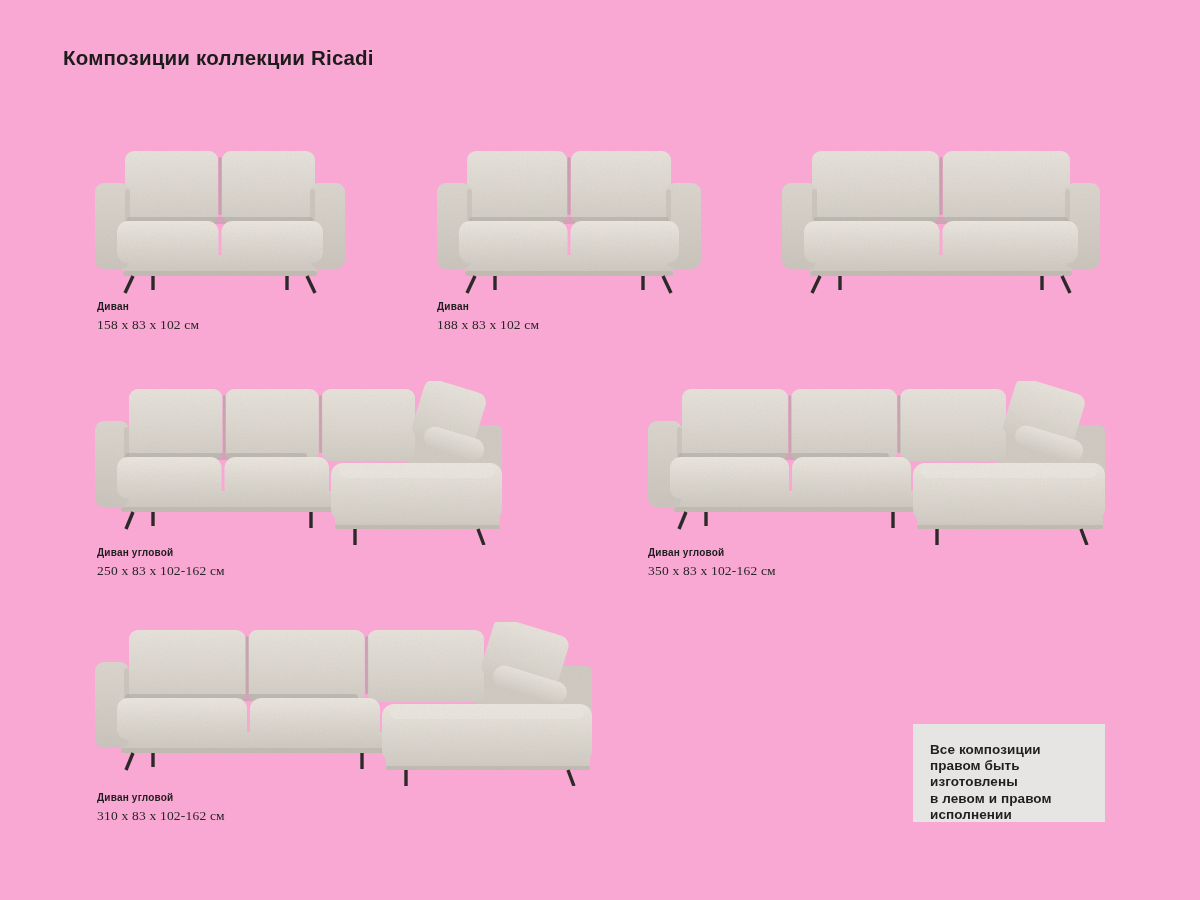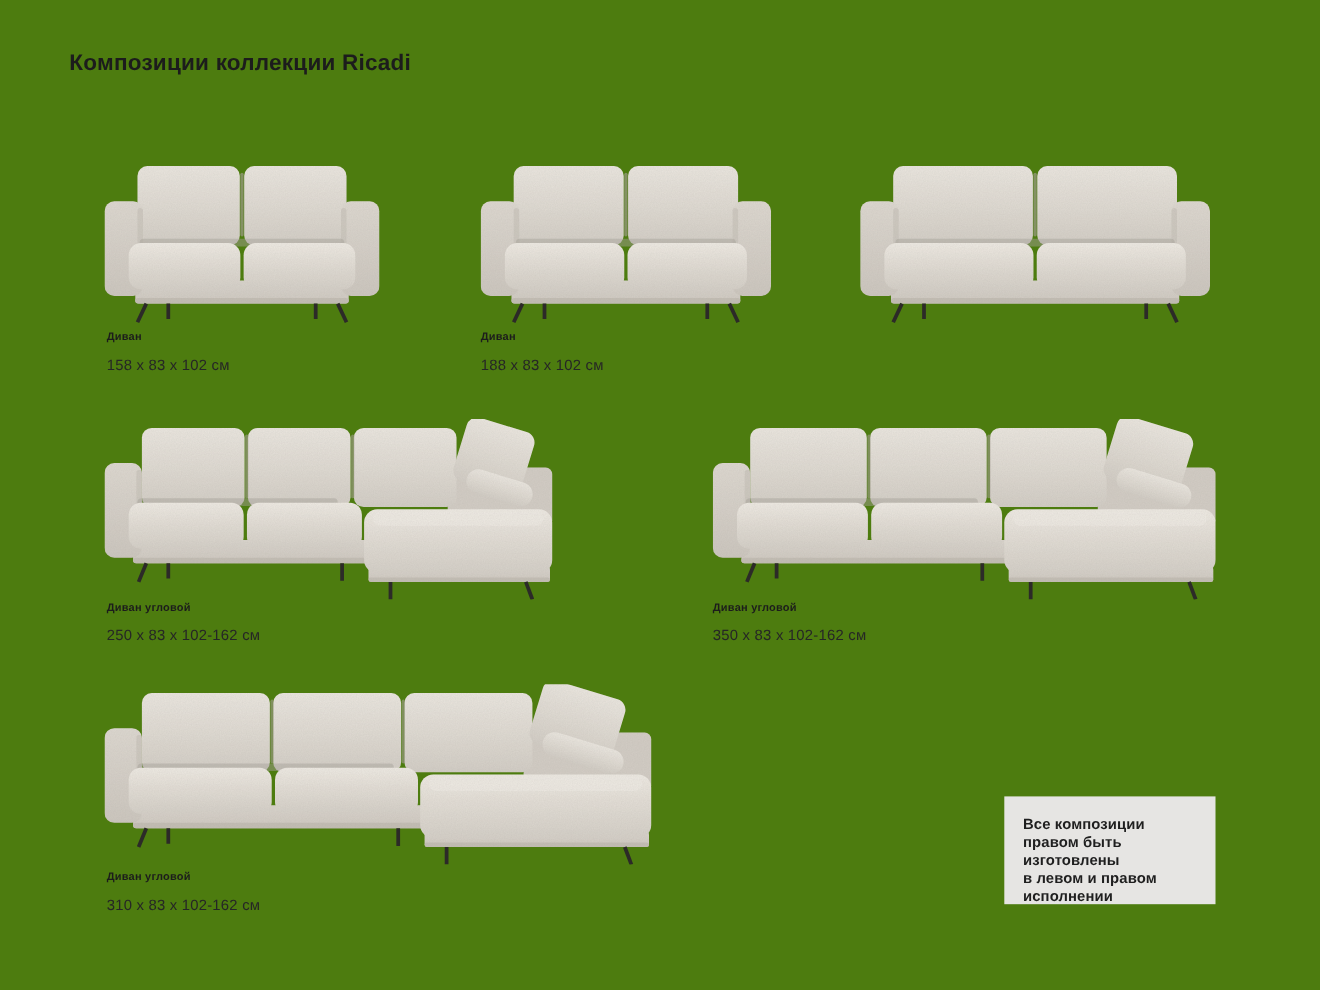--- a/index.html
+++ b/index.html
@@ -1,24 +1,24 @@
 <!DOCTYPE html>
 <html><head>
 <meta charset="utf-8">
 <style>
   html,body{margin:0;padding:0;background:#ffffff;}
-  #page{position:relative;width:1200px;height:900px;background:#4d7c0f;overflow:hidden;
+  #page{position:relative;width:1200px;height:900px;background:#f9a8d4;overflow:hidden;
         font-family:"Liberation Sans", sans-serif;color:#1c1c1c;}
   h1.title{position:absolute;left:63px;top:46px;margin:0;font-size:20.5px;font-weight:600;
            letter-spacing:.2px;color:#1c1c1c;}
   figure.img{position:absolute;margin:0;padding:0;}
   figure.img svg{display:block;}
   .label{position:absolute;}
   .pname{font-size:10px;font-weight:600;letter-spacing:.2px;color:#1c1c1c;}
-  .pdims{font-size:13.5px;font-weight:400;letter-spacing:.2px;color:#262626;margin-top:12px;}
+  .pdims{font-size:13.5px;font-weight:400;letter-spacing:.2px;color:#262626;margin-top:5px;font-family:Liberation Serif, serif;}
   .note{position:absolute;left:913px;top:724px;width:192px;height:98px;box-sizing:border-box;
         background:#e6e5e3;padding:18px 12px 8px 17px;}
   .note div{font-size:13.5px;line-height:16.2px;font-weight:600;color:#1f1f1f;letter-spacing:.1px;}
 </style>
 </head>
 <body>
 
 <div id="page">
 
   <h1 class="title">Композиции коллекции Ricadi</h1>

